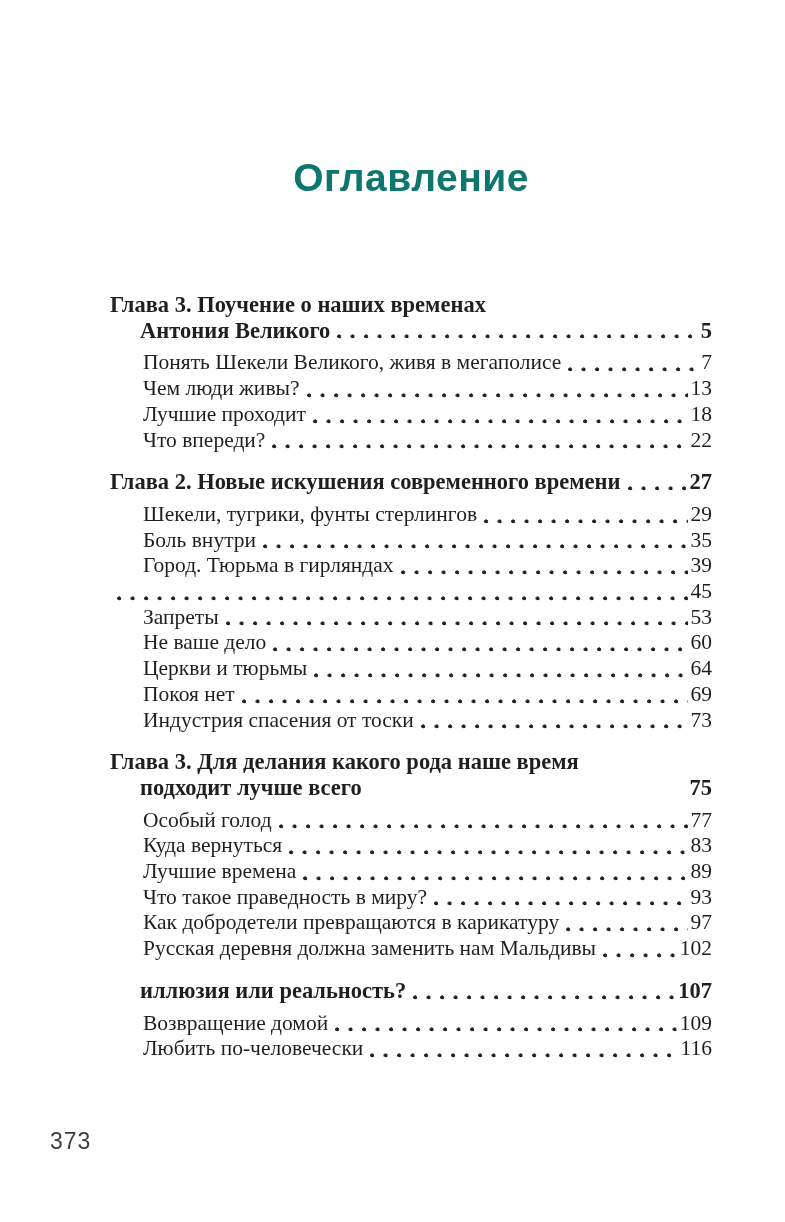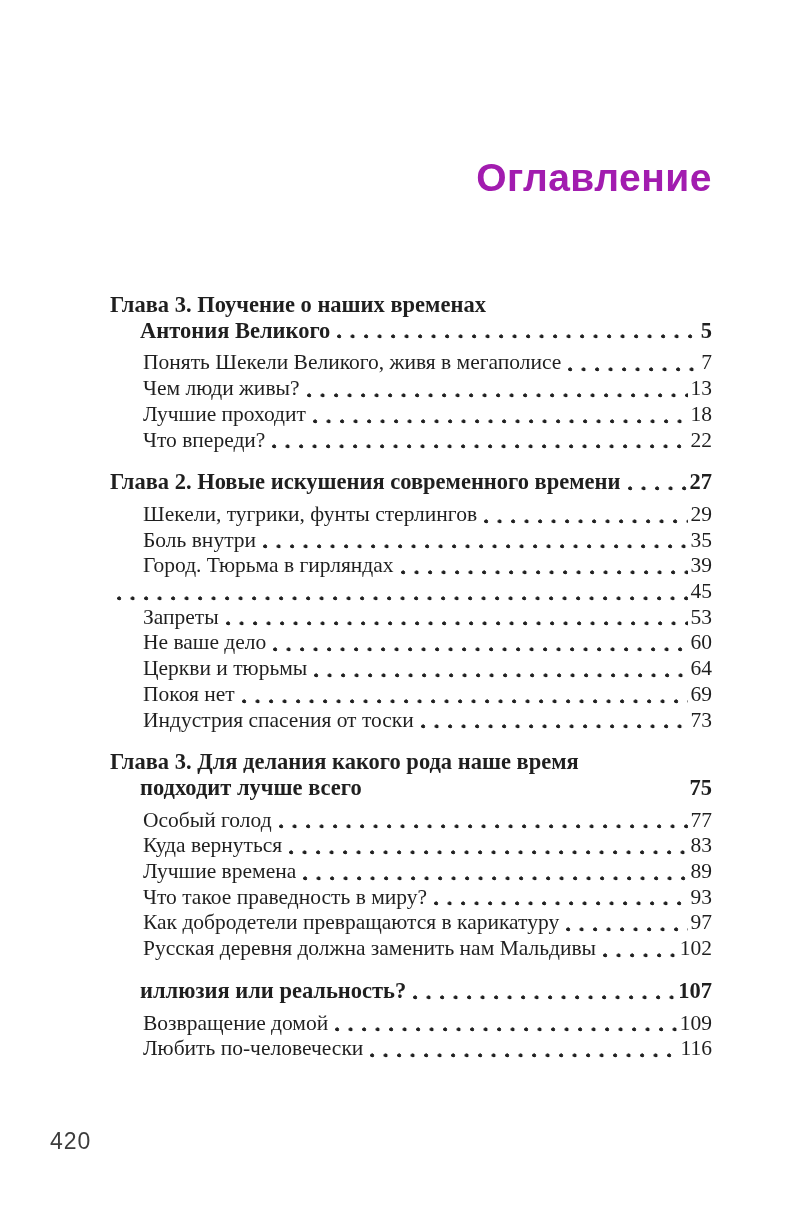--- a/index.html
+++ b/index.html
@@ -7,26 +7,26 @@
     width:785px;height:1222px;
     background:#ffffff;
     position:relative;
     overflow:hidden;
     color:#1f1f1f;
     font-family:"Liberation Serif", serif;
   }
   .page-title{
     position:absolute;
     left:110px; top:130px; width:602px;
-    text-align:right;
+    text-align:center;
     font-family:"Liberation Sans", sans-serif;
     font-weight:700;
     font-size:39px;
     letter-spacing:0.5px;
-    color:#a21caf;
+    color:#0f766e;
   }
   .toc{
     position:absolute;
     left:110px; top:292px; width:602px;
   }
   .chapter-group{margin-top:16px;}
   .chapter-group:first-child{margin-top:0;}
   .ch-line{
     font-weight:700;
     font-size:22.5px;
@@ -211,13 +211,13 @@
         </div>
         <div class="row entry">
           <span class="t">Любить по-человечески</span>
           <span class="dots"></span>
           <span class="pg">116</span>
         </div>
       </div>
     </div>
   </div>
 
-<div class="folio">420</div>
+<div class="folio">373</div>
 
 </body></html>

